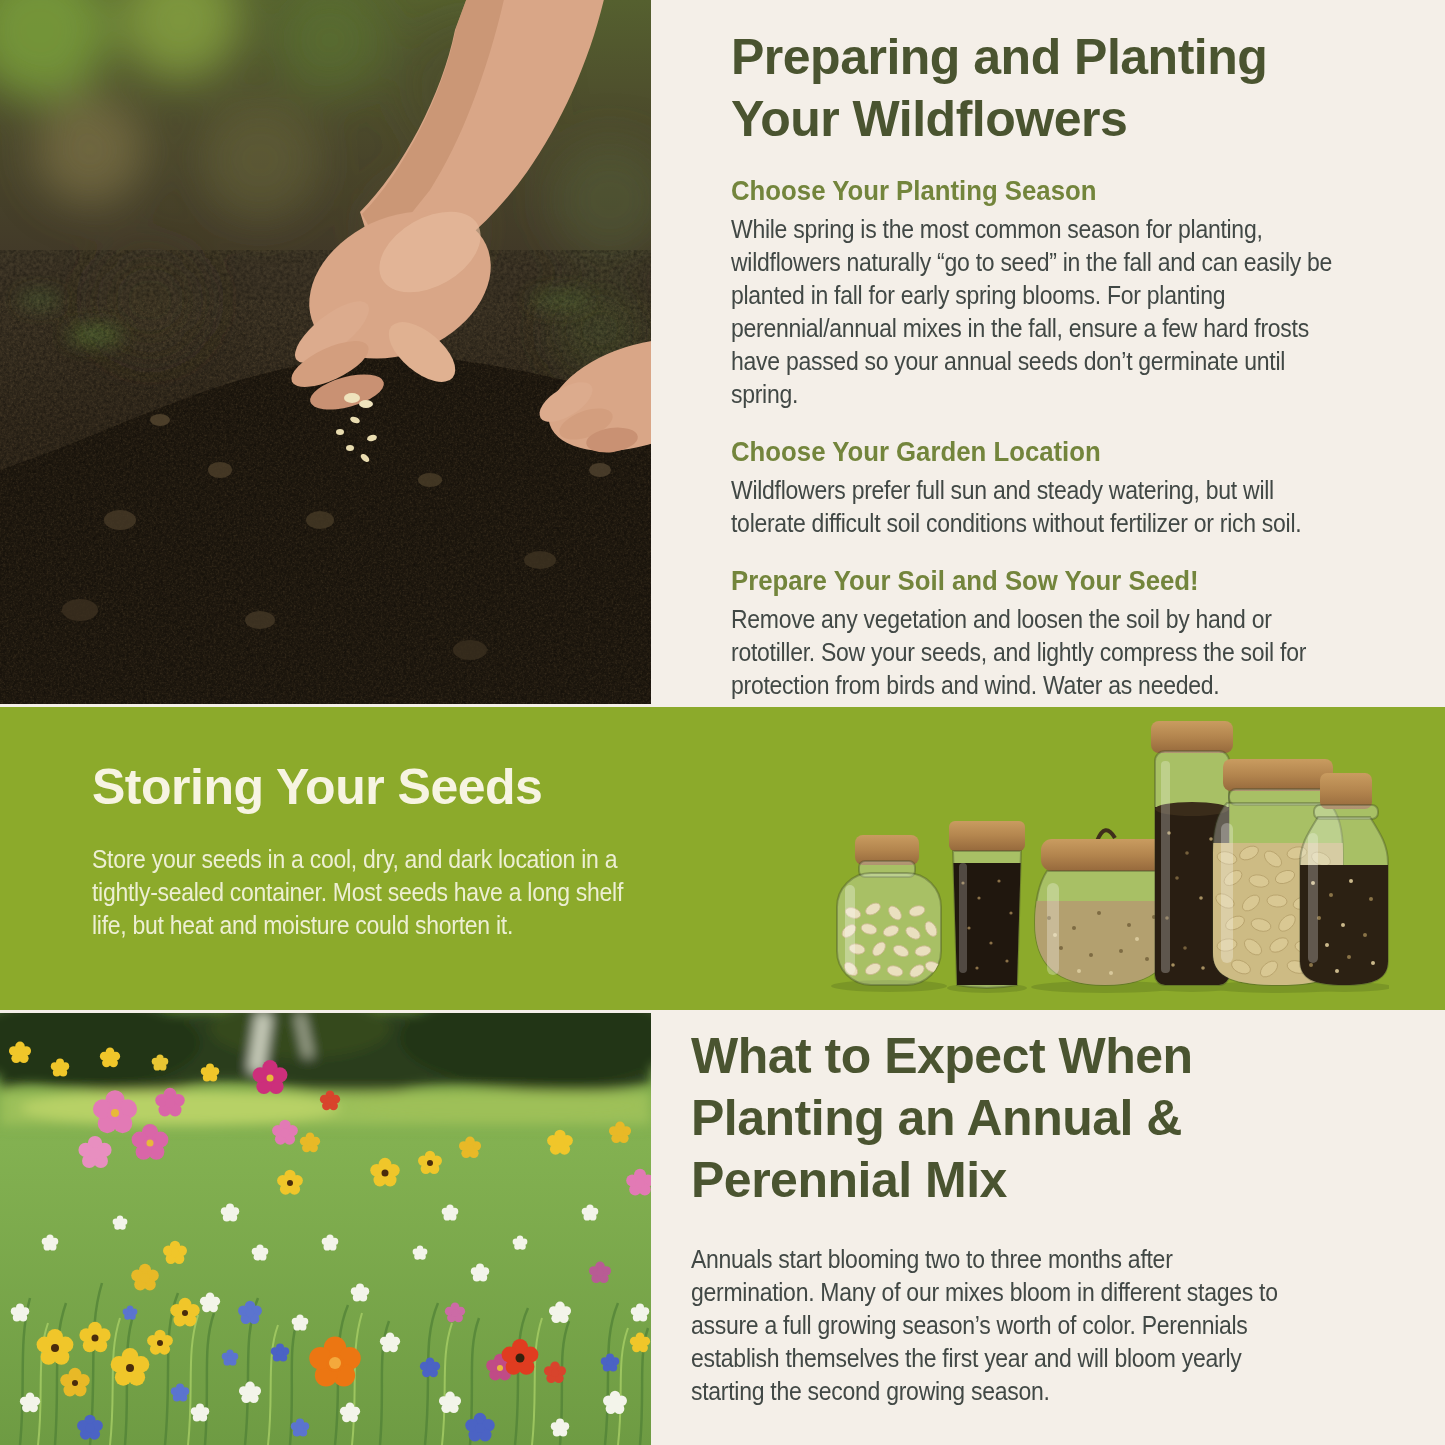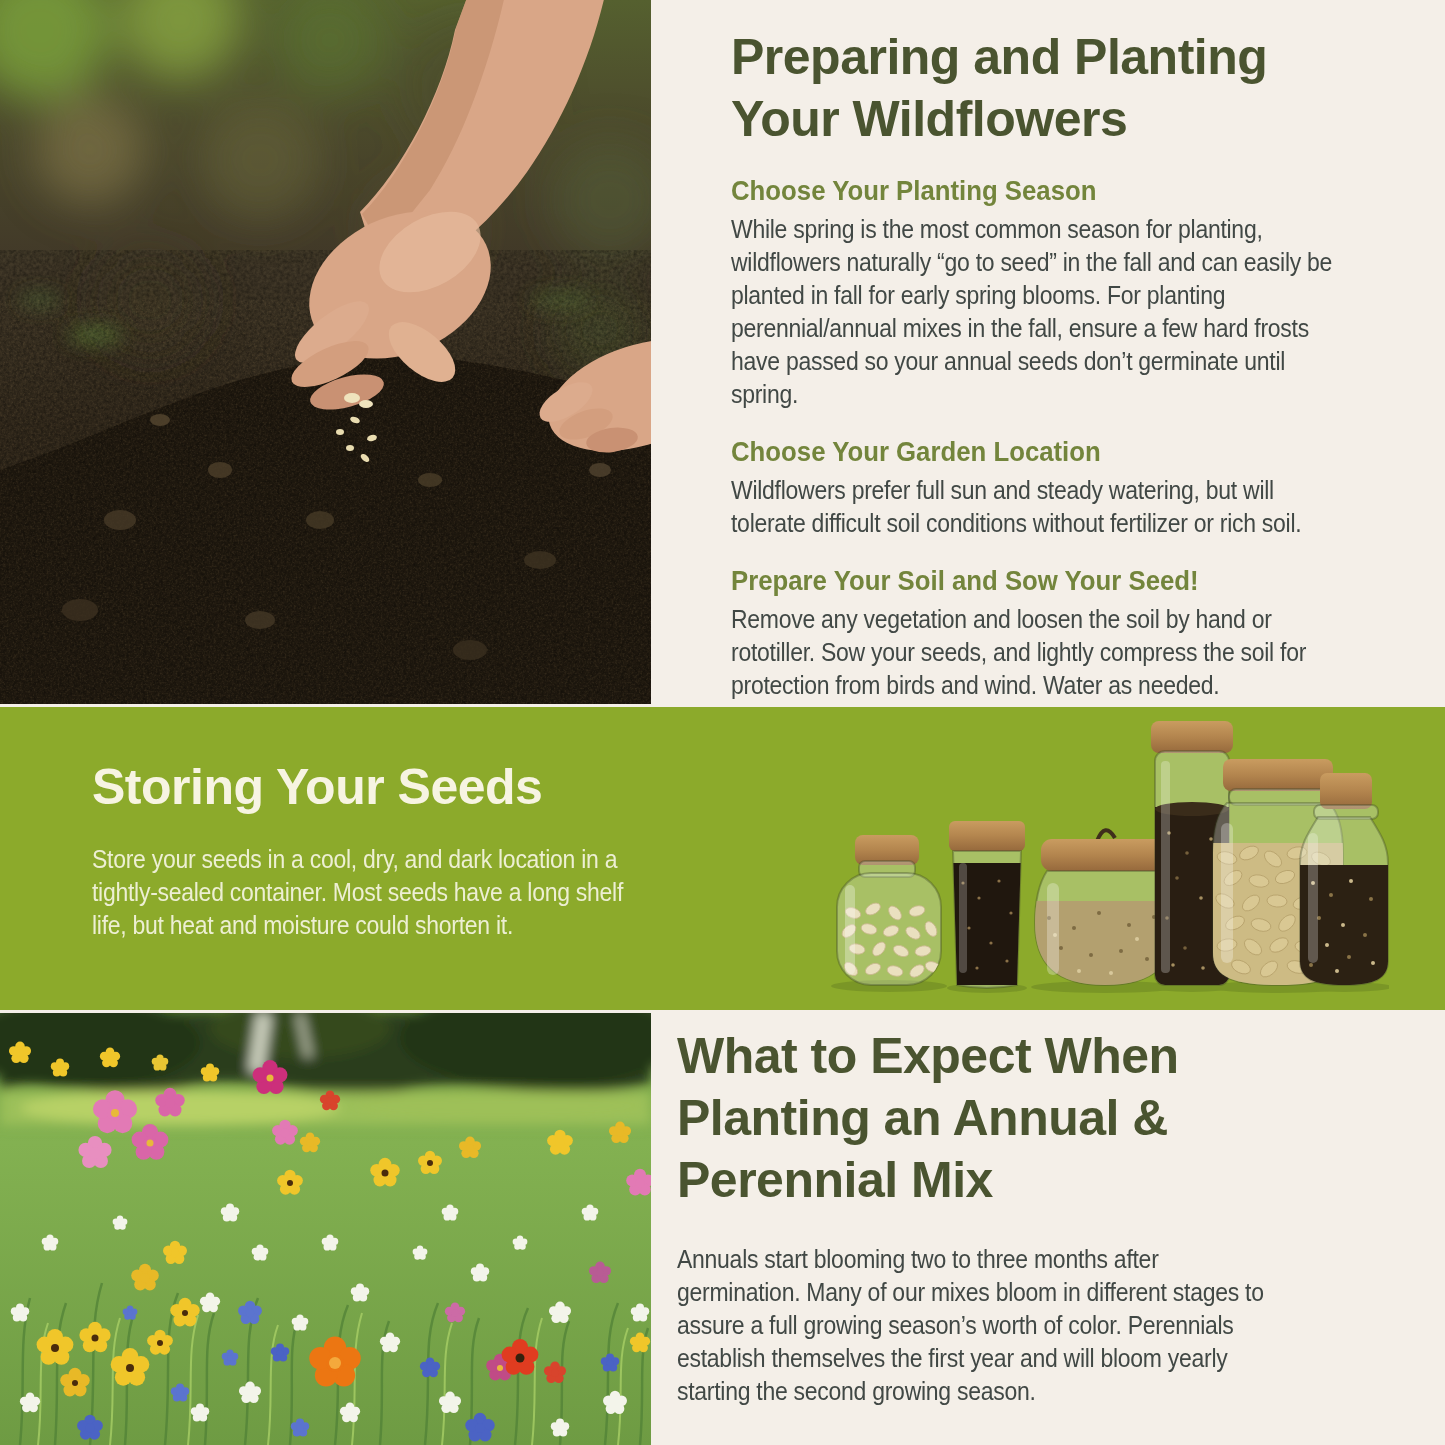--- a/index.html
+++ b/index.html
@@ -9,21 +9,21 @@
     background:#f4efe8; overflow:hidden;
     font-family:"Liberation Sans", sans-serif;
   }
   .photo { position:absolute; left:0; width:651px; overflow:hidden; }
   .photo-soil { top:0; height:704px; }
   .photo-meadow { top:1013px; height:432px; }
   .photo svg, .jars svg { display:block; width:100%; height:100%; }
 
   .col-right { position:absolute; left:651px; width:794px; }
   .sec-prepare { top:0; height:704px; padding:26px 16px 0 80px; }
-  .sec-expect  { top:1013px; height:432px; padding:12px 16px 0 26px; }
+  .sec-expect  { top:1013px; height:432px; padding:12px 16px 0 40px; }
 
   h1 {
     font-size:50px; line-height:62px; font-weight:700;
     color:#4a5430; white-space:pre-line; letter-spacing:-0.5px;
   }
   h3 {
     font-size:28px; line-height:34px; font-weight:700; color:#73853c;
     margin:24px 0 5px; width:740px;
     transform:scaleX(0.92); transform-origin:0 0;
   }

